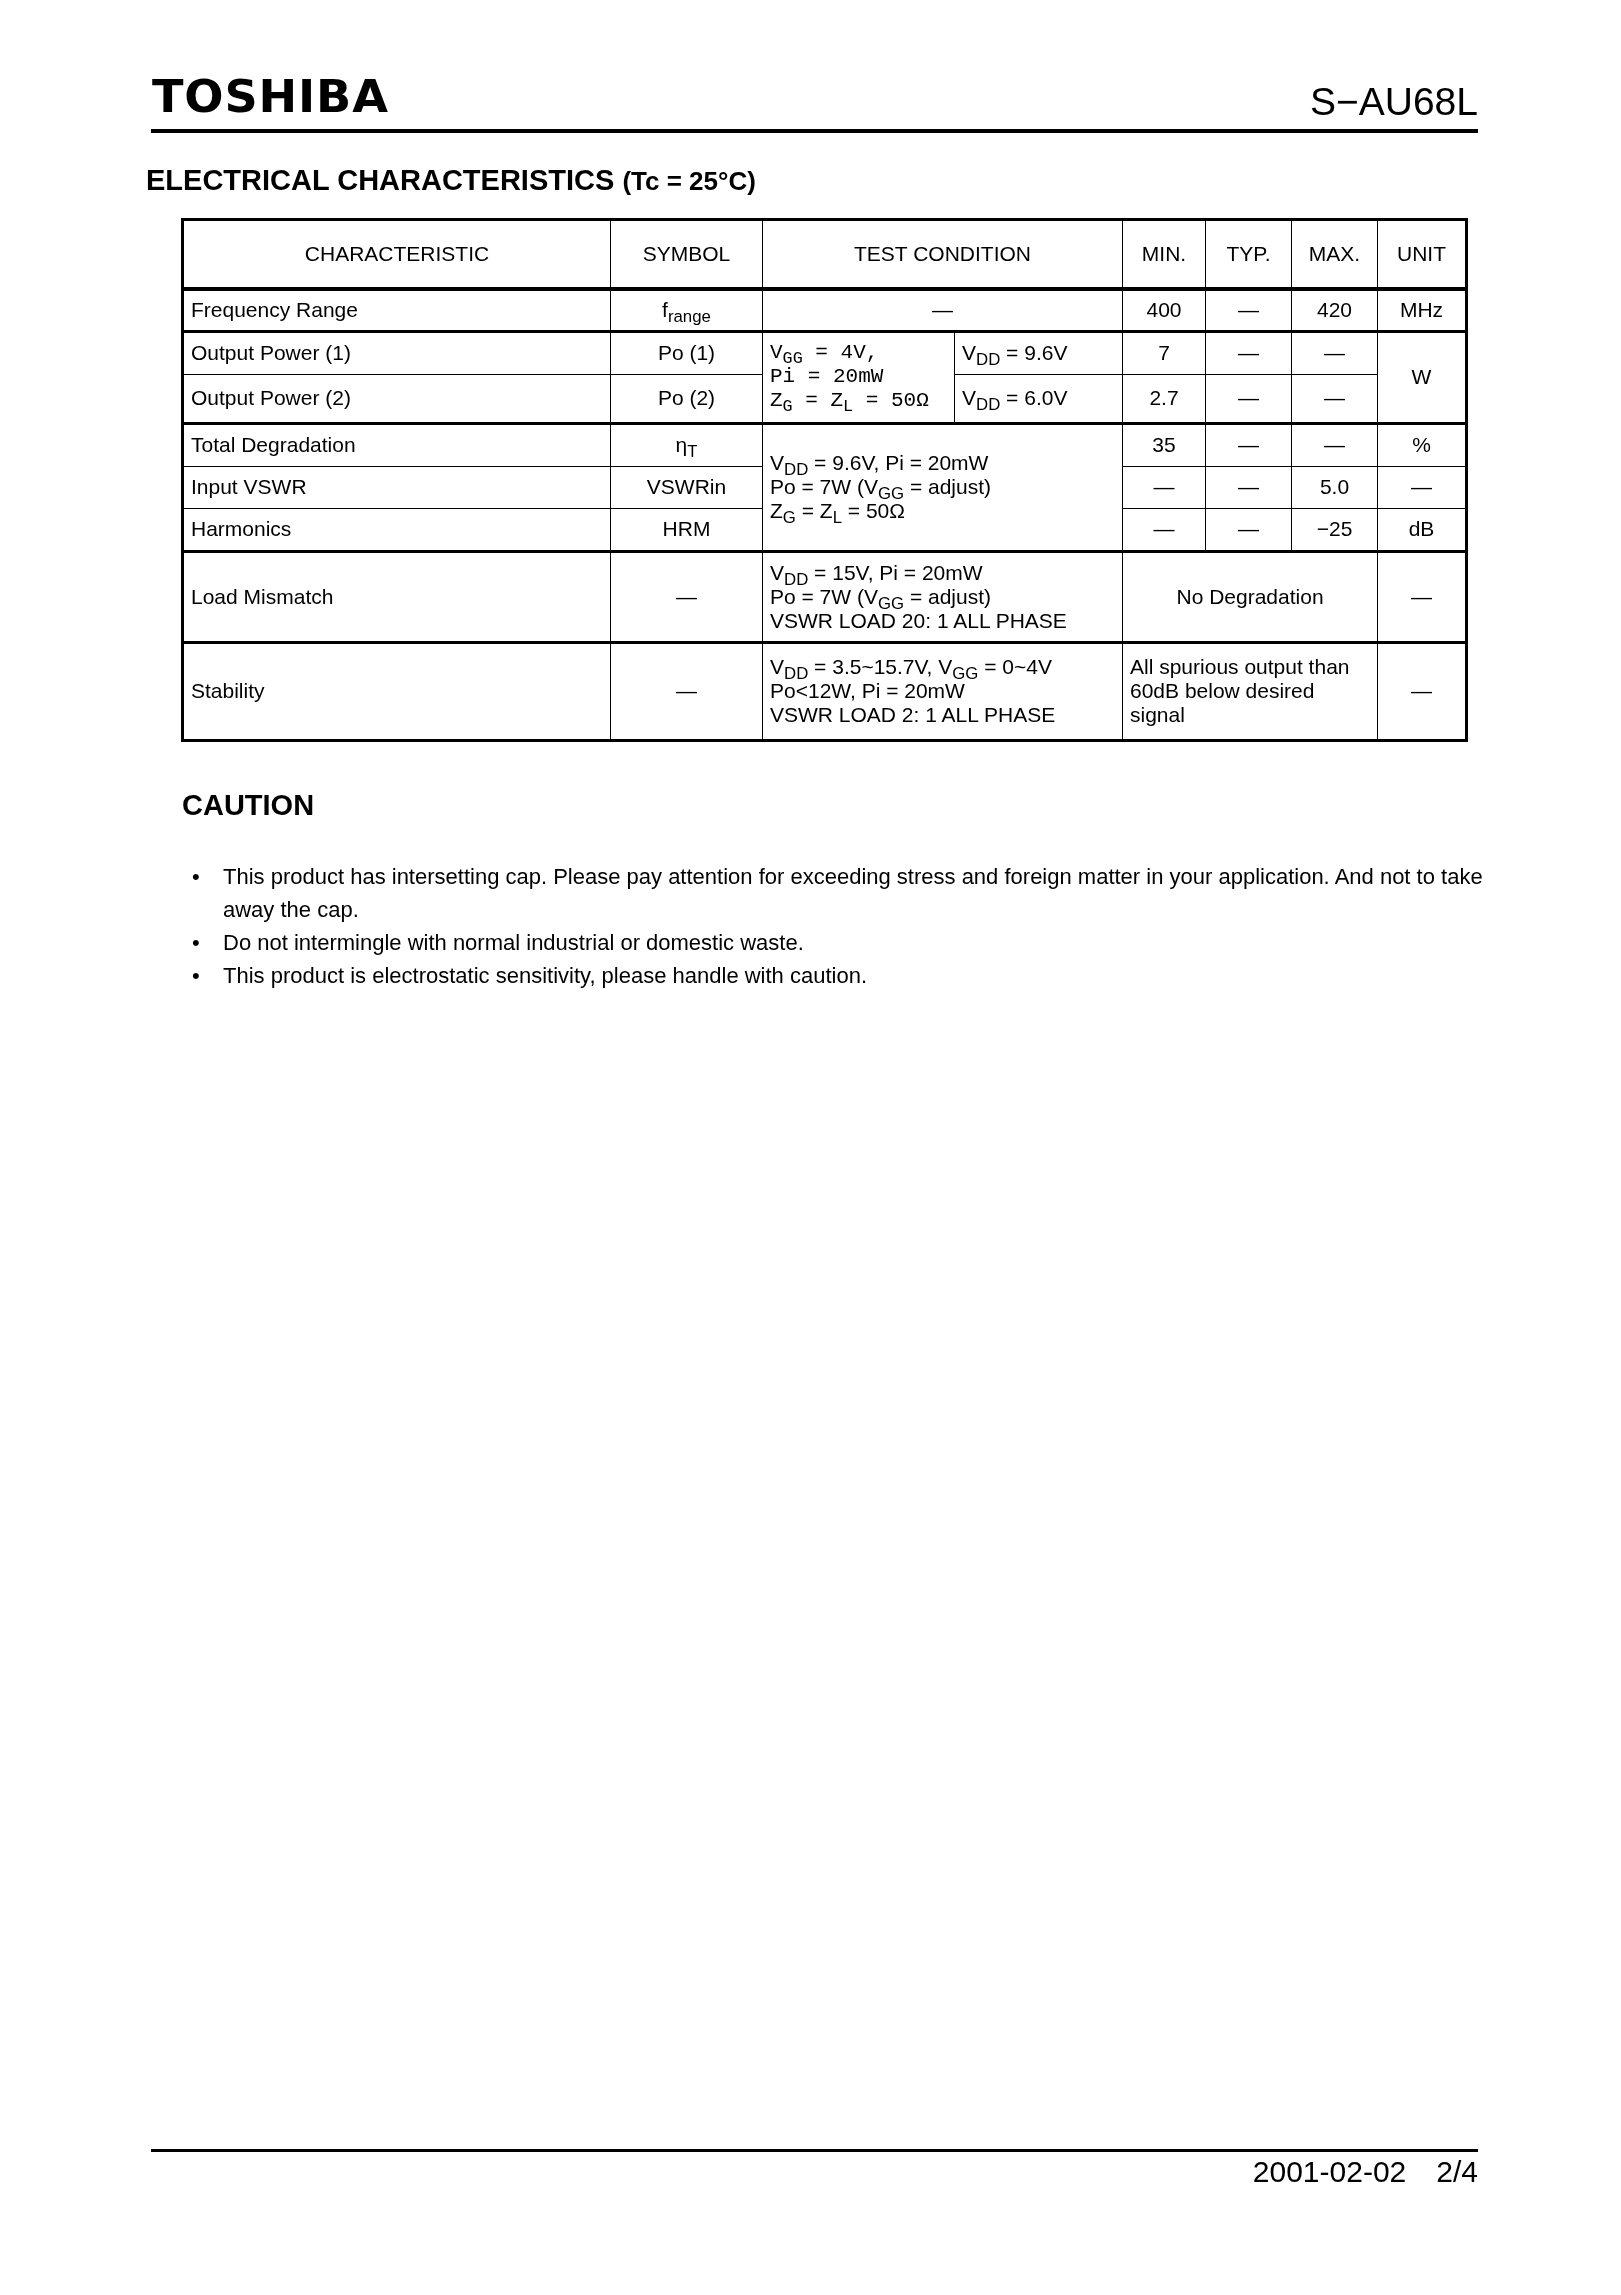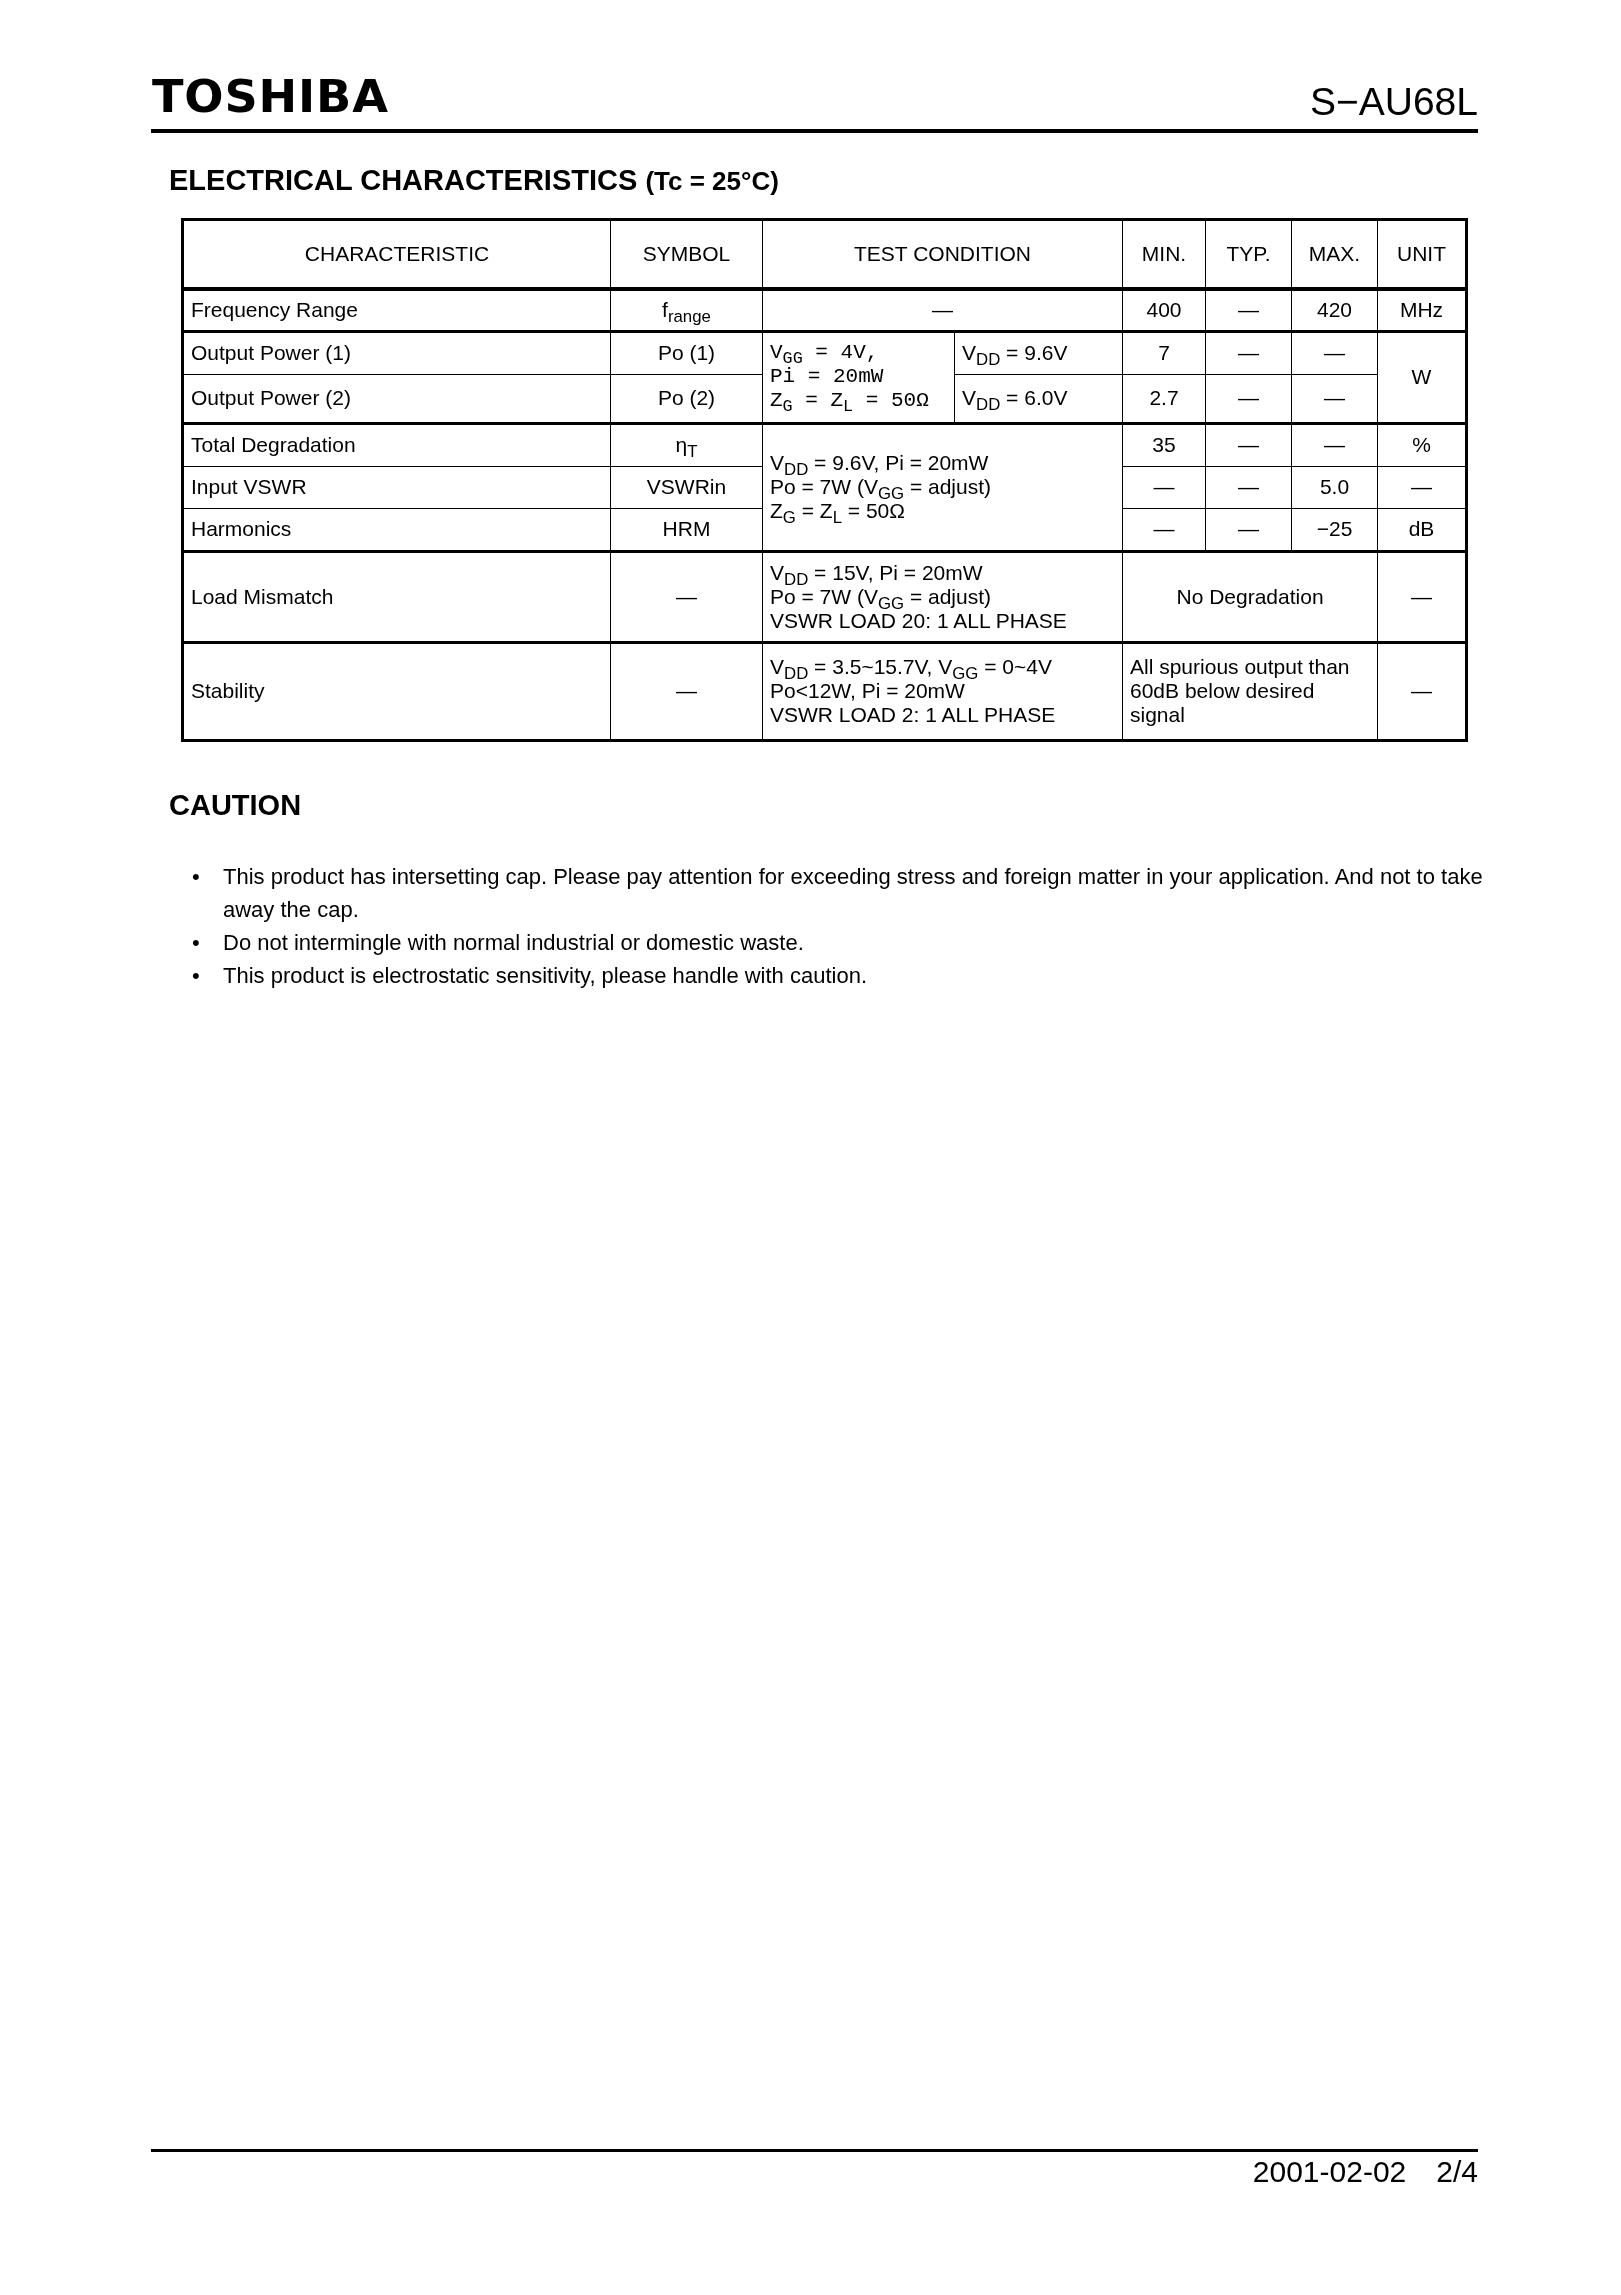--- a/index.html
+++ b/index.html
@@ -4,21 +4,21 @@
 <style>
   html, body { margin: 0; padding: 0; background: #ffffff; }
   body { width: 1622px; height: 2295px; position: relative; overflow: hidden;
          font-family: "Liberation Sans", sans-serif; color: #000; }
 
   .logo { position: absolute; left: 152px; top: 75px; font-family: "DejaVu Sans", sans-serif;
           font-weight: bold; font-size: 44px; letter-spacing: 0.8px; line-height: 1; transform: scaleX(1.05); transform-origin: left; }
   .part-no { position: absolute; right: 144px; top: 82px; font-size: 39px; line-height: 1; margin-left: 18px; }
   .rule-top { position: absolute; left: 151px; top: 129px; width: 1327px; height: 3.9px; background: #000; }
 
-  .section-title { position: absolute; left: 169px; font-weight: bold; font-size: 29px; line-height: 1; }
+  .section-title { position: absolute; left: 146px; font-weight: bold; font-size: 29px; line-height: 1; }
   .section-title small { font-size: 26px; font-weight: bold; }
 
   table.spec { position: absolute; left: 183px; top: 220px; width: 1280px; height: 520px;
                border-collapse: collapse; font-size: 21px; table-layout: fixed; }
   table.spec td, table.spec th { border: 1.6px solid #000; padding: 0 7px; vertical-align: middle; font-weight: normal; }
   table.spec { outline: 3.9px solid #000; outline-offset: -1.6px; }
   table.spec tr.hdr th { height: 66px; text-align: center; border-bottom: 4.7px solid #000; }
   table.spec tr.grp-end td { border-bottom: 3.9px solid #000; }
   .c { text-align: center; }
   .l { text-align: left; }
@@ -152,21 +152,21 @@
       <div><span>V</span><sub>DD</sub><span> = 3.5~15.7V, V</span><sub>GG</sub><span> = 0~4V</span></div>
       <div>Po&lt;12W, Pi = 20mW</div>
       <div>VSWR LOAD 2: 1 ALL PHASE</div>
     </td>
     <td class="l cond" colspan="3">All spurious output than 60dB below desired signal</td>
     <td class="c">—</td>
   </tr>
 </tbody>
   </table>
 
-<div class="section-title" style="top:791px;">CAUTION</div>
+<div class="section-title" style="top:791px;margin-left:36px;">CAUTION</div>
 
 <ul class="caution-list">
   <li><span class="bullet">•</span><span>This product has intersetting cap. Please pay attention for exceeding stress and foreign matter in your application. And not to take away the cap.</span></li>
   <li><span class="bullet">•</span><span>Do not intermingle with normal industrial or domestic waste.</span></li>
   <li><span class="bullet">•</span><span>This product is electrostatic sensitivity, please handle with caution.</span></li>
 </ul>
 
 <div class="rule-bottom"></div>
 <div class="footer">
   <span>2001-02-02</span><span>2/4</span>

